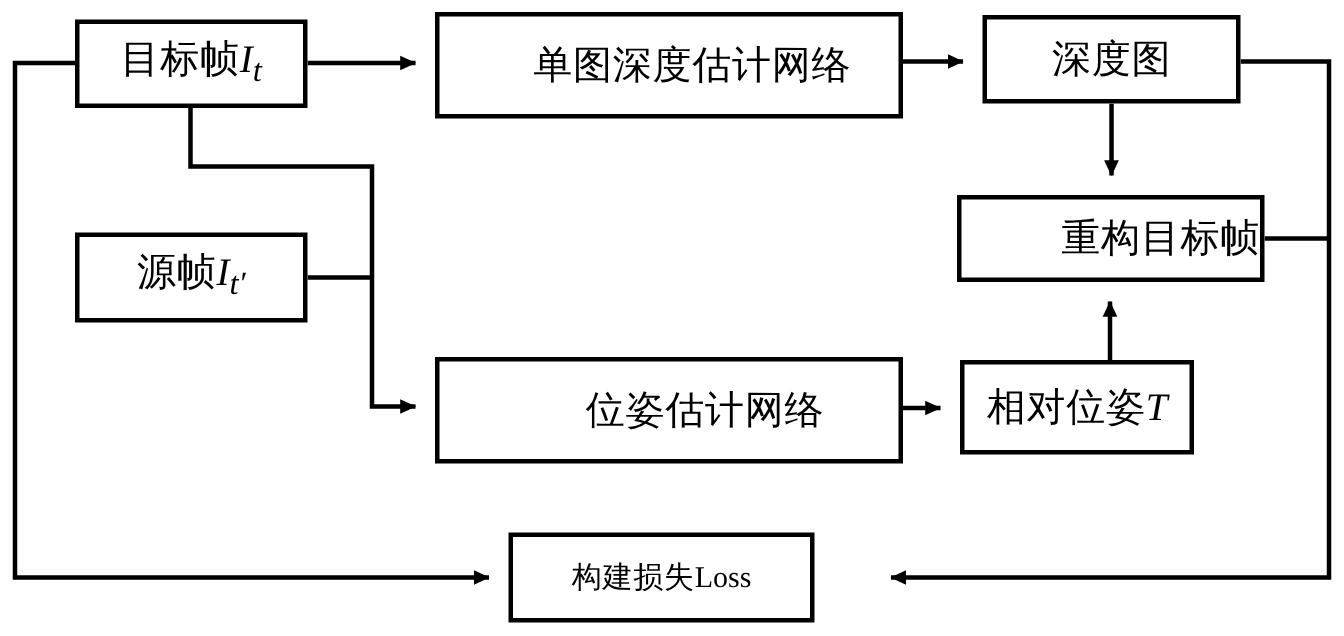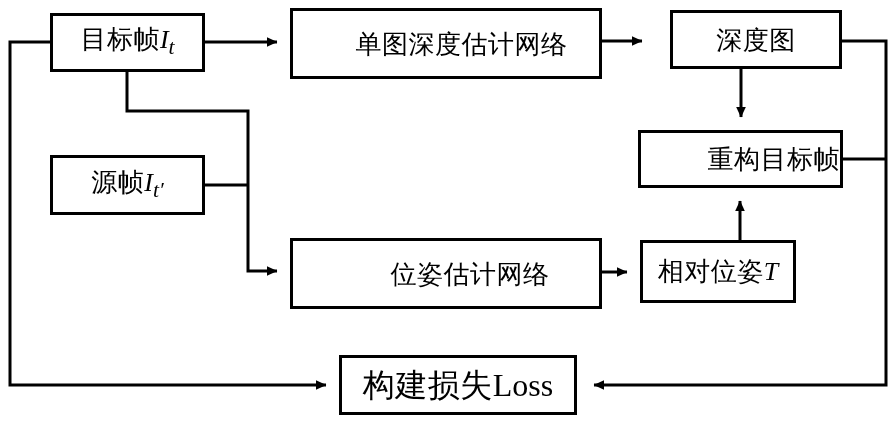--- a/index.html
+++ b/index.html
@@ -34,21 +34,21 @@
     text-align: center;
     color: #000000;
     white-space: nowrap;
     z-index: 2;
   }
   .node .lbl {
     display: inline-block;
     line-height: 1;
   }
   .cjk {
-    font-family: Liberation Sans, sans-serif;
+    font-family: Liberation Serif, serif;
     font-weight: 400;
     letter-spacing: 0.5px;
   }
   .math {
     font-family: "Liberation Serif", "DejaVu Serif", serif;
     font-style: italic;
   }
   .rom {
     font-family: "Liberation Serif", "DejaVu Serif", serif;
     font-style: normal;
@@ -99,37 +99,37 @@
   <div class="node" style="left:50px; top:155px; width:155px; height:60px; font-size:26px;">
     <span class="lbl">
       <span class="cjk">源帧</span><span class="math">I</span><sub class="math">t′</sub>
     </span>
   </div>
 
   <div class="node" style="left:290px; top:8px; width:312px; height:71px; font-size:26px;padding-left:31px;">
     <span class="lbl cjk">单图深度估计网络</span>
   </div>
 
-  <div class="node" style="left:655px; top:10px; width:172px; height:59px; font-size:26px;margin-left:15px;">
+  <div class="node" style="left:655px; top:10px; width:172px; height:59px; font-size:26px;">
     <span class="lbl cjk">深度图</span>
   </div>
 
   <div class="node" style="left:638px; top:130px; width:205px; height:58px; font-size:26px;justify-content:flex-end;">
     <span class="lbl cjk">重构目标帧</span>
   </div>
 
   <div class="node" style="left:290px; top:238px; width:312px; height:71px; font-size:26px;padding-left:48px;">
     <span class="lbl cjk">位姿估计网络</span>
   </div>
 
   <div class="node" style="left:640px; top:240px; width:156px; height:63px; font-size:26px;">
     <span class="lbl">
       <span class="cjk">相对位姿</span><span class="math">T</span>
     </span>
   </div>
 
-  <div class="node" style="left:339px; top:355px; width:238px; height:60px; font-size:32px;">
+  <div class="node" style="left:339px; top:355px; width:204px; height:60px; font-size:20px;">
     <span class="lbl">
       <span class="cjk">构建损失</span><span class="rom">Loss</span>
     </span>
   </div>
 
 </div>
 
 </body></html>

